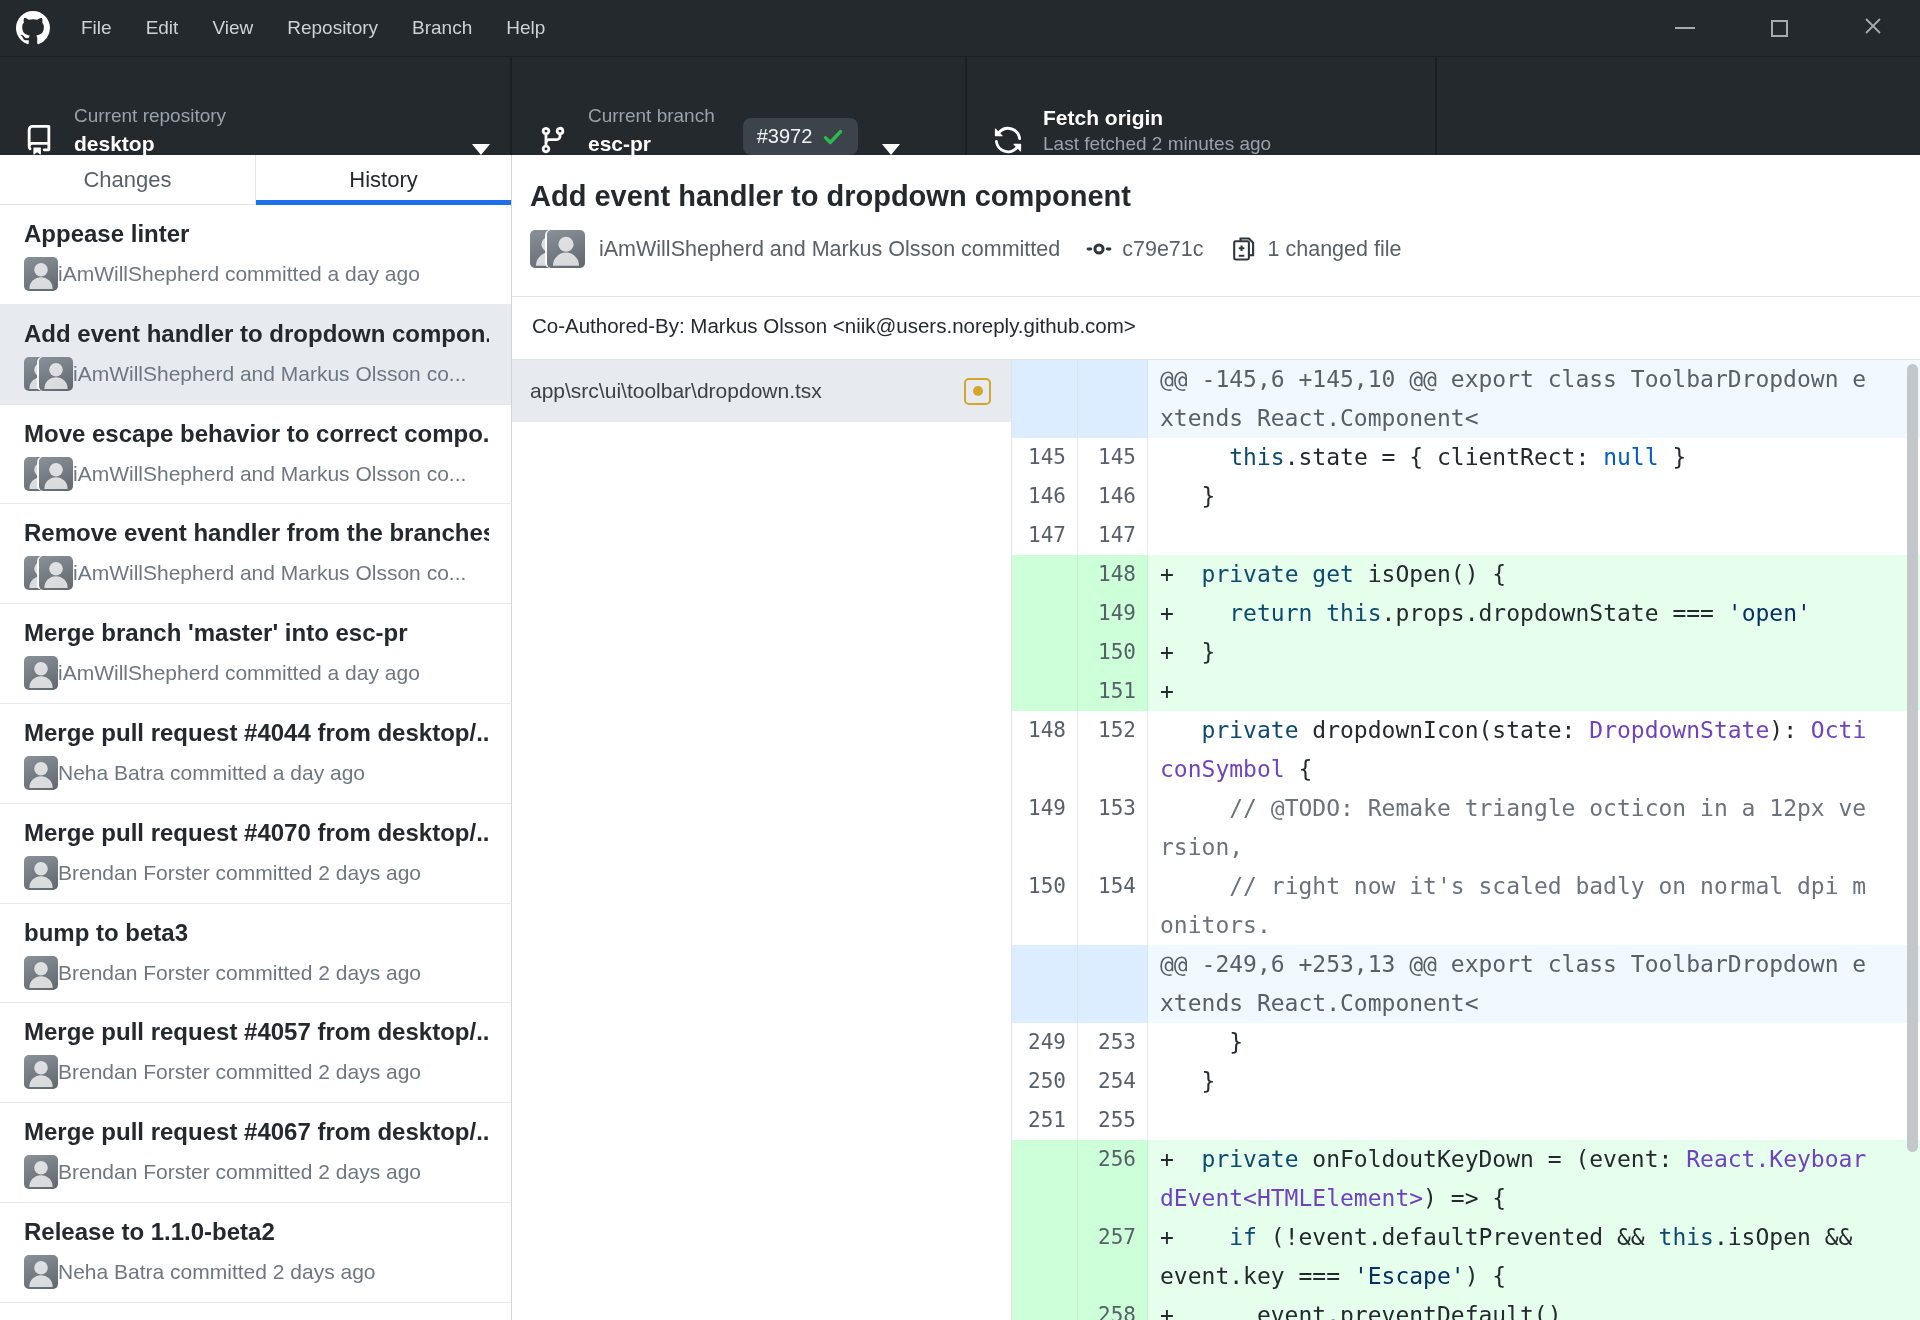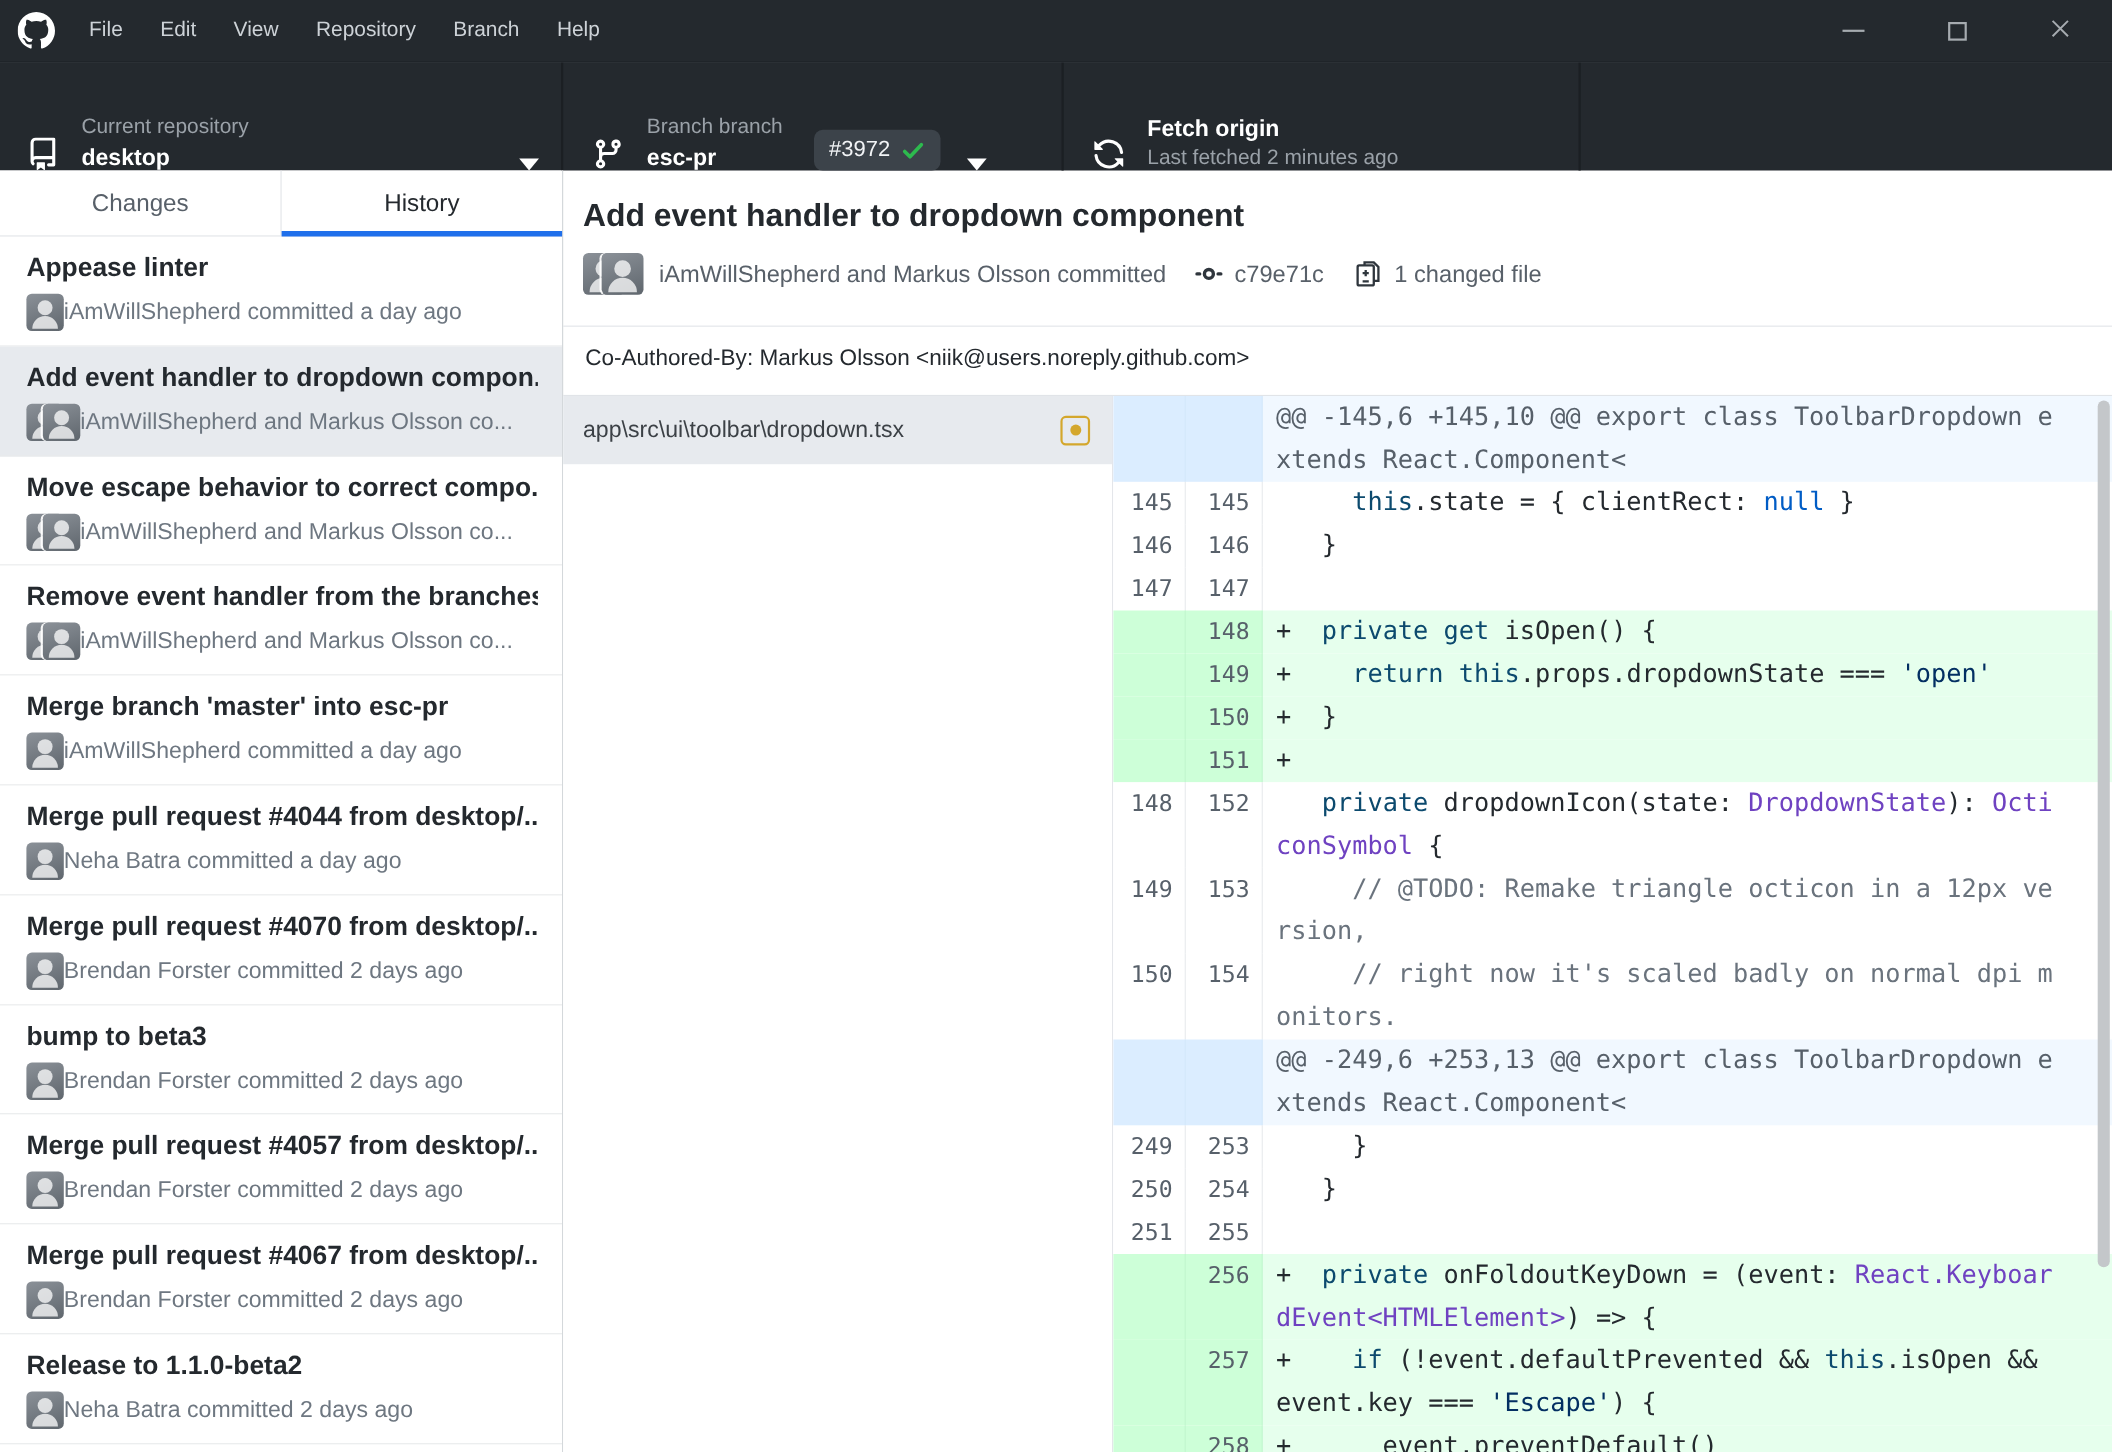--- a/index.html
+++ b/index.html
@@ -38,21 +38,21 @@
   .pr-badge-text { color: #f2f4f6; font-size: 20px; }
   .pr-badge svg { width: 22px; height: 22px; }
   .tb-branch .chevron { margin-left: 24px; }
 
   
   .app-body { flex: 1; display: flex; min-height: 0; }
 
   
   .sidebar { width: 512px; flex: none; border-right: 1px solid #d0d4d8; display: flex;
              flex-direction: column; background: #fff; }
-  .tabs { display: flex; height: 60px; flex: none; border-bottom: 1px solid #e1e4e8; }
+  .tabs { display: flex; height: 50px; flex: none; border-bottom: 1px solid #e1e4e8; }
   .tab { flex: 1; display: flex; align-items: center; justify-content: center;
          font-size: 22px; color: #586069; position: relative; }
   .tab + .tab { border-left: 1px solid #e1e4e8; }
   .tab.active { color: #24292e; }
   .tab.active::after { content: ""; position: absolute; left: 0; right: 0; bottom: -1px;
                        height: 5px; background: #1f6feb; }
   .commit-list { flex: 1; overflow: hidden; }
   .commit { height: 99.8px; padding: 15px 22px 0 24px; border-bottom: 1px solid #e8eaec; }
   .commit.selected { background: #e7eaee; }
   .c-title { font-size: 24px; font-weight: 600; color: #24292e; white-space: nowrap;
@@ -175,21 +175,21 @@
       </span>
       <span class="chevron"></span>
     </div>
     <div class="tool-btn tb-branch">
       <span class="tb-icon">
         <svg viewBox="0 0 16 16">
             <path d="M9.5 3.25a2.25 2.25 0 1 1 3 2.122V6A2.5 2.5 0 0 1 10 8.5H6a1 1 0 0 0-1 1v1.128a2.251 2.251 0 1 1-1.5 0V5.372a2.25 2.25 0 1 1 1.5 0v1.836A2.493 2.493 0 0 1 6 7h4a1 1 0 0 0 1-1v-.628A2.25 2.25 0 0 1 9.5 3.25Zm-6 0a.75.75 0 1 0 1.5 0 .75.75 0 0 0-1.5 0Zm8.25-.75a.75.75 0 1 0 0 1.5.75.75 0 0 0 0-1.5ZM4.25 12a.75.75 0 1 0 0 1.5.75.75 0 0 0 0-1.5Z"></path>
           </svg>
       </span>
       <span class="tb-text">
-        <span class="tb-label">Branch branch</span>
+        <span class="tb-label">Current branch</span>
         <span class="tb-value">esc-pr</span>
       </span>
       <span class="pr-badge">
         <span class="pr-badge-text">#3972</span>
         <svg viewBox="0 0 16 16">
             <path d="M2.5 8.5 6 12l7.5-8" stroke="#2dba4e" stroke-width="2.4" fill="none" stroke-linecap="round" stroke-linejoin="round"></path>
           </svg>
       </span>
       <span class="chevron"></span>
     </div>

